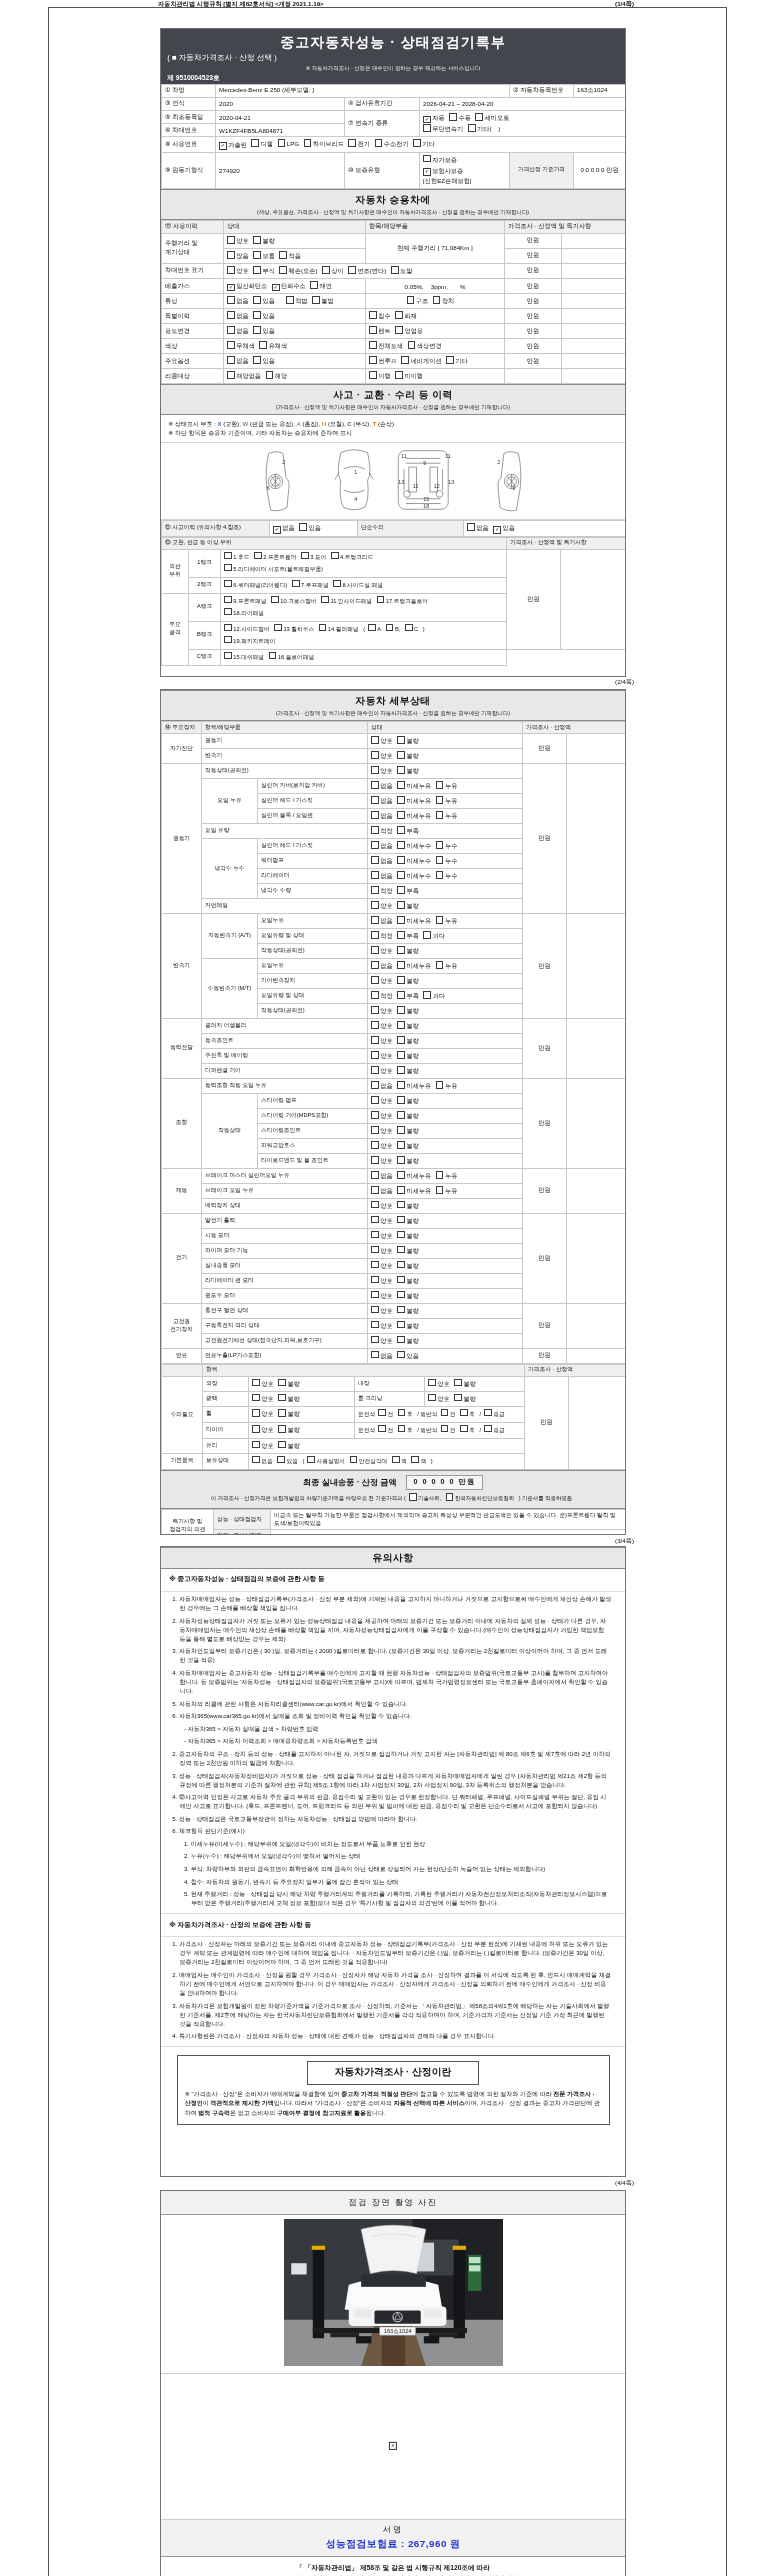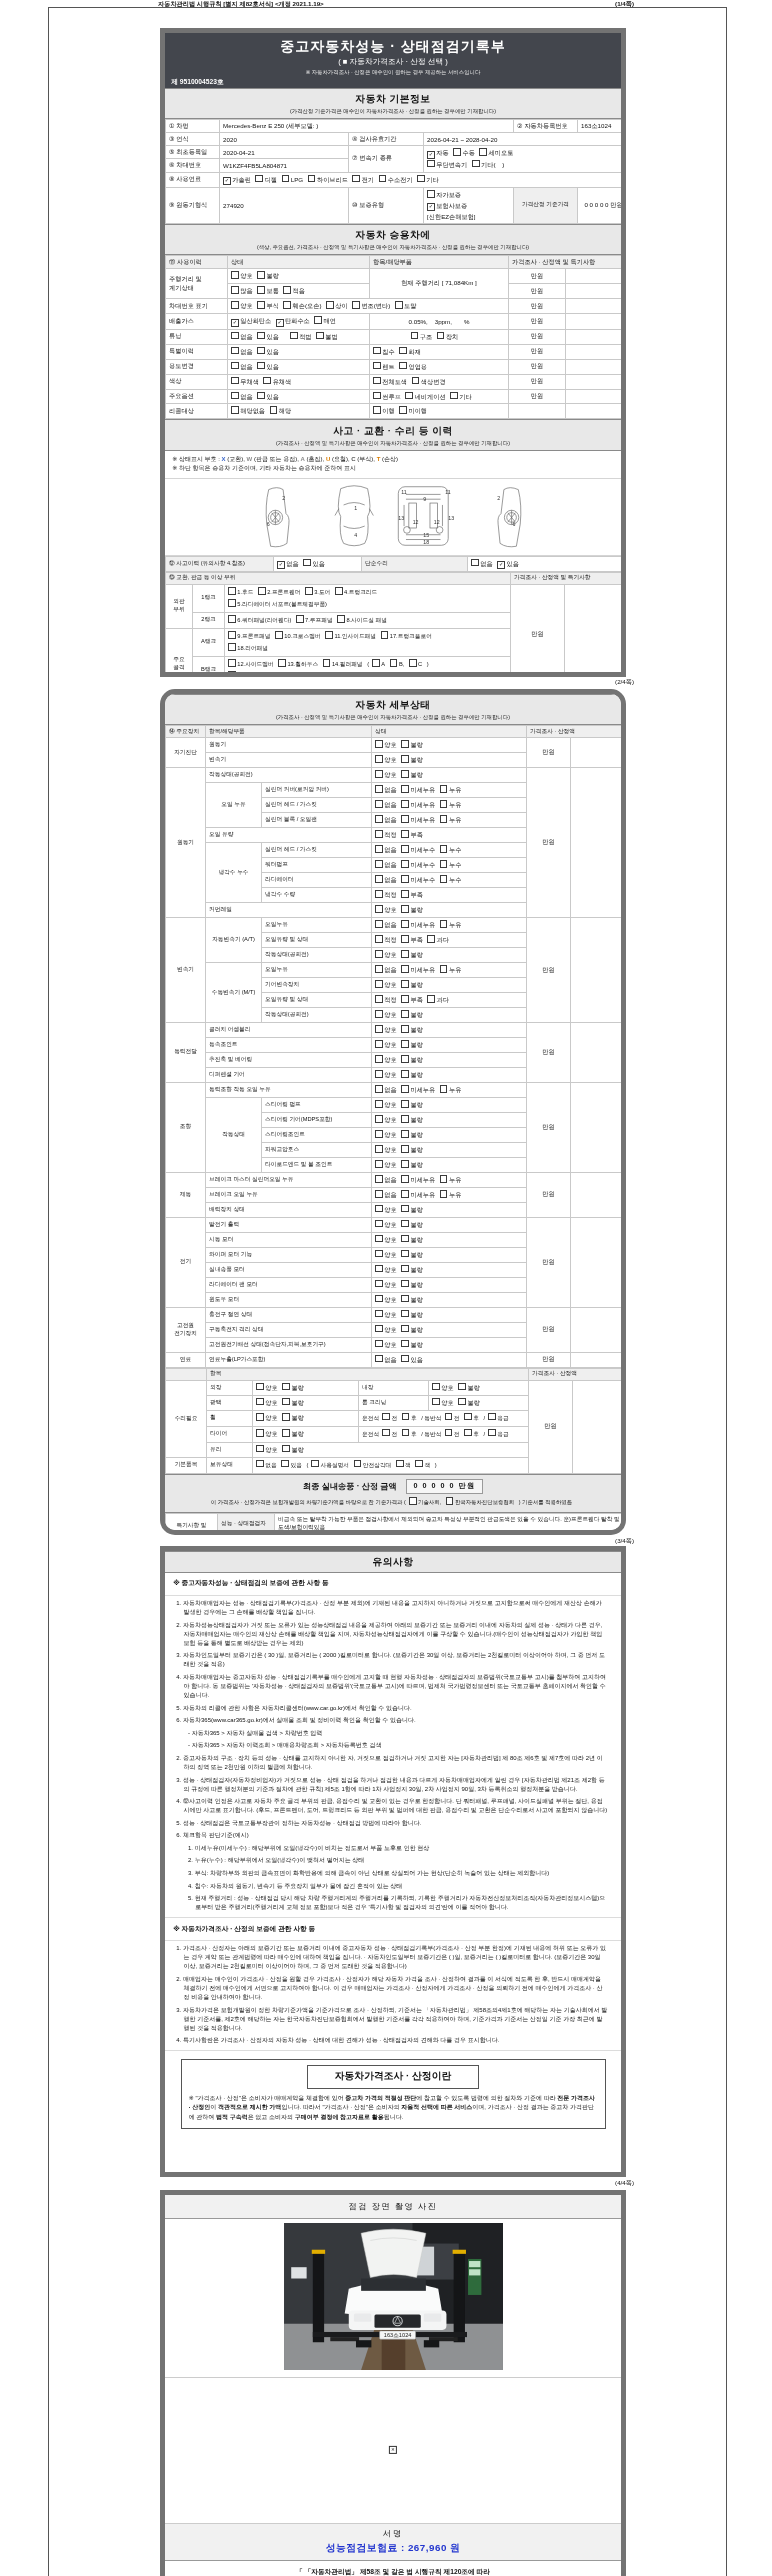--- a/index.html
+++ b/index.html
@@ -2,29 +2,29 @@
 <html style="font-size:8.2px"><head>
 <meta charset="utf-8">
 <style>
   html,body{margin:0;padding:0;}
   body{width:773px;height:2576px;position:relative;background:#fff;overflow:hidden;
        font-family:"Liberation Sans","DejaVu Sans",sans-serif;color:#111;}
   .frame{position:absolute;left:48px;top:6.7px;width:677px;height:2628px;border:0.5px solid #555;}
   .formline{position:absolute;left:158px;top:0px;width:476px;display:flex;justify-content:space-between;
             font-size:6.2px;font-weight:bold;color:#111;}
   .marker{position:absolute;font-size:6.2px;color:#111;right:139px;}
-  .page{position:absolute;left:160px;width:466px;background:#fff;border:5px solid #737373;box-sizing:border-box;overflow:hidden;}
+  .page{position:absolute;left:160px;width:466px;background:#fff;border:1px solid #737373;box-sizing:border-box;overflow:hidden;}
   .p1{top:28px;height:649px;}
-  .p2{top:689px;height:846px;border-radius:15px;}
+  .p2{top:689px;height:846px;}
   .p3{top:1546px;height:631px;}
   .p4{top:2190px;height:458px;border-bottom:none;}
   
   .dark{background:#43464d;color:#fff;padding:5.2px 6.2px 1px;}
   .dark .t1{text-align:center;font-size:14px;font-weight:bold;letter-spacing:1px;line-height:16.5px;}
-  .dark .t2{text-align:center;font-size:7.7px;margin-top:2.1px;}
+  .dark .t2{text-align:left;font-size:7.7px;margin-top:2.1px;}
   .dark .t3{text-align:center;font-size:5.4px;margin-top:2.1px;color:#e8e8e8;}
   .dark .docno{font-size:6.7px;font-weight:bold;margin-top:2.1px;}
   
   .band{background:#e8e8e8;border-top:0.5px solid #8a8a8a;border-bottom:0.5px solid #8a8a8a;text-align:center;padding:4.1px 0 3.1px;}
   .band .bt{font-size:9.8px;font-weight:bold;letter-spacing:0.5px;}
   .band .bn{font-size:5.4px;margin-top:2.1px;color:#222;}
   table.grid{width:100%;border-collapse:collapse;table-layout:fixed;font-size:6.2px;}
   .grid td{border:0.5px solid #c9c9c9;padding:1.5px 3.1px;background:#fff;vertical-align:middle;word-break:keep-all;}
   .grid td.hd{background:#efefef;}
   .grid td.c{text-align:center;}
@@ -81,24 +81,20 @@
 <div class="marker" style="top:2179px">(4/4쪽)</div>
 
 <div class="page p1">
   <div class="dark">
     <div class="t1">중고자동차성능 · 상태점검기록부</div>
     <div class="t2">( ■ 자동차가격조사 · 산정 선택 )</div>
     <div class="t3">※ 자동차가격조사 · 산정은 매수인이 원하는 경우 제공하는 서비스입니다</div>
     <div class="docno">제 9510004523호</div>
   </div>
 
-  <div class="band">
-    <div class="bt">자동차 기본정보</div>
-    <div class="bn">(가격산정 기준가격은 매수인이 자동차가격조사 · 산정을 원하는 경우에만 기재합니다)</div>
-  </div>
   <div>
       <table class="grid">
         <colgroup>
           <col style="width: 54px;">
           <col style="width: 129px;">
           <col style="width: 75px;">
           <col style="width: 90px;">
           <col style="width: 64px;">
           <col style="width: 52px;">
         </colgroup>

